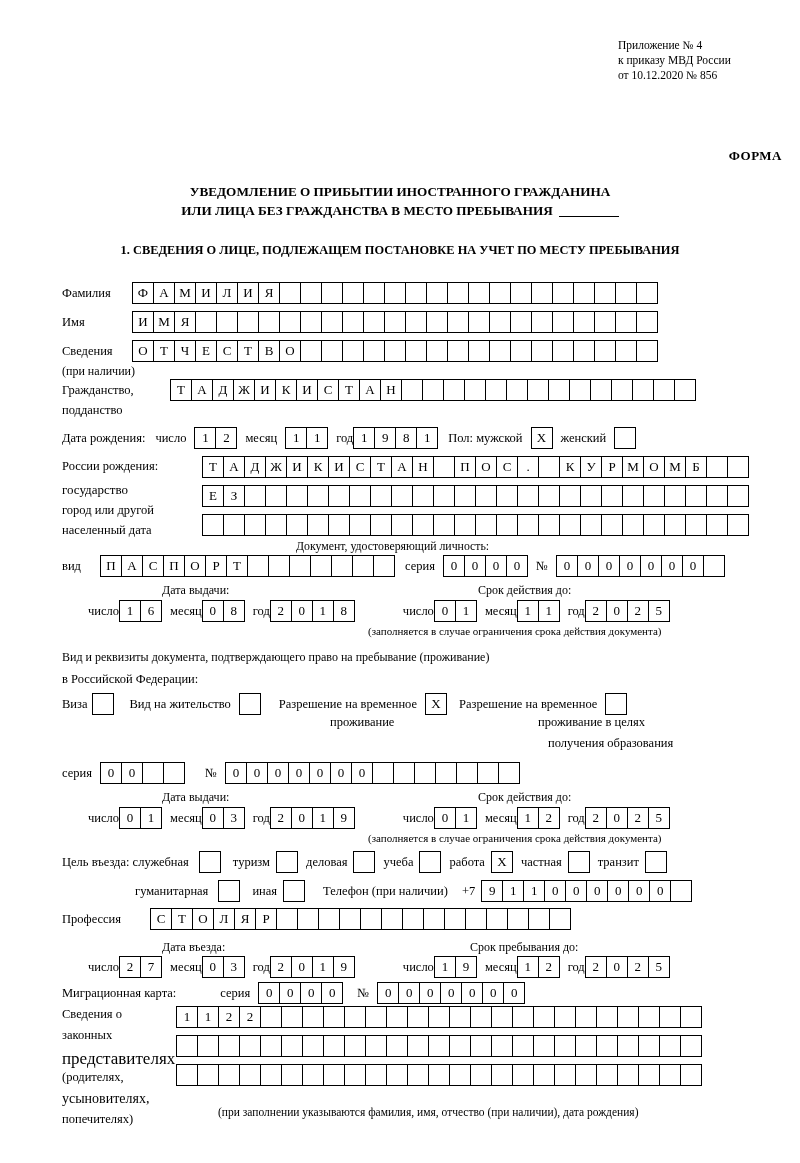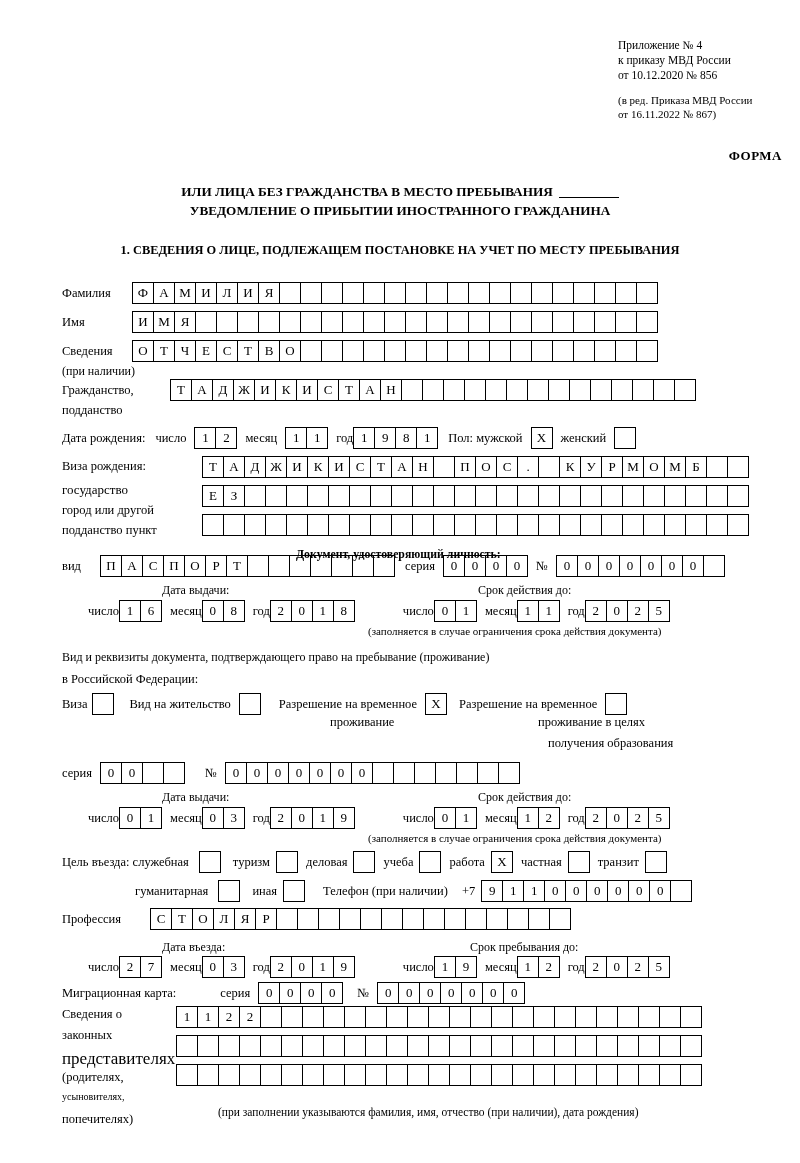--- a/index.html
+++ b/index.html
@@ -46,31 +46,27 @@
 </style>
 </head>
 <body>
 
 <div class="page">
 
   <div class="hdr">
     <div class="l">Приложение № 4</div>
     <div class="l">к приказу МВД России</div>
     <div class="l">от 10.12.2020 № 856</div>
-    <div class="sub">
-      <div class="l">(в ред. Приказа МВД России</div>
-      <div class="l">от 16.11.2022 № 867)</div>
-    </div>
   </div>
 
   <div class="forma">ФОРМА</div>
 
   <div class="title">
+    <div>УВЕДОМЛЕНИЕ О ПРИБЫТИИ ИНОСТРАННОГО ГРАЖДАНИНА</div>
     <div><span>ИЛИ ЛИЦА БЕЗ ГРАЖДАНСТВА В МЕСТО ПРЕБЫВАНИЯ</span><span class="u"></span></div>
-    <div>УВЕДОМЛЕНИЕ О ПРИБЫТИИ ИНОСТРАННОГО ГРАЖДАНИНА</div>
   </div>
 
   <div class="section1">1. СВЕДЕНИЯ О ЛИЦЕ, ПОДЛЕЖАЩЕМ ПОСТАНОВКЕ НА УЧЕТ ПО МЕСТУ ПРЕБЫВАНИЯ</div>
 
   <div class="row" style="top:282px;left:62px;">
     <span class="lbl" style="width:70px;">Фамилия</span>
     <span class="boxes">
         <span class="bx">Ф</span>
         <span class="bx">А</span>
         <span class="bx">М</span>
@@ -225,24 +221,24 @@
         <span class="bx">X</span>
       </span>
     <span class="sep"></span>
     <span class="lbl">женский</span>
     <span class="sep"></span>
     <span class="boxes">
         <span class="bx"></span>
       </span>
   </div>
 
-  <div style="position:absolute;top:459px;left:62px;font-size:12.5px;">Виза рождения:</div>
+  <div style="position:absolute;top:459px;left:62px;font-size:12.5px;">России рождения:</div>
   <div style="position:absolute;top:482px;left:62px;font-size:13px;">государство</div>
   <div style="position:absolute;top:503px;left:62px;font-size:12.5px;">город или другой</div>
-  <div style="position:absolute;top:523px;left:62px;font-size:12.5px;">подданство пункт</div>
+  <div style="position:absolute;top:523px;left:62px;font-size:12.5px;">населенный дата</div>
 
   <div class="row" style="top:456px;left:202px;">
     <span class="boxes">
         <span class="bx">Т</span>
         <span class="bx">А</span>
         <span class="bx">Д</span>
         <span class="bx">Ж</span>
         <span class="bx">И</span>
         <span class="bx">К</span>
         <span class="bx">И</span>
@@ -321,21 +317,21 @@
         <span class="bx"></span>
         <span class="bx"></span>
         <span class="bx"></span>
         <span class="bx"></span>
         <span class="bx"></span>
         <span class="bx"></span>
         <span class="bx"></span>
       </span>
   </div>
 
-  <div style="position:absolute;top:539px;left:296px;font-size:11.8px;font-weight:bold;margin-top:8px;">Документ, удостоверяющий личность:</div>
+  <div style="position:absolute;top:539px;left:296px;font-size:11.8px;font-weight:normal;">Документ, удостоверяющий личность:</div>
 
   <div class="row" style="top:555px;left:62px;">
     <span class="lbl" style="width:38px;">вид</span>
     <span class="boxes">
         <span class="bx">П</span>
         <span class="bx">А</span>
         <span class="bx">С</span>
         <span class="bx">П</span>
         <span class="bx">О</span>
         <span class="bx">Р</span>
@@ -694,21 +690,21 @@
         <span class="bx">0</span>
         <span class="bx">0</span>
         <span class="bx">0</span>
       </span>
   </div>
 
   <div style="position:absolute;top:1007px;left:62px;font-size:12.5px;">Сведения о</div>
   <div style="position:absolute;top:1028px;left:62px;font-size:12.5px;">законных</div>
   <div style="position:absolute;top:1049px;left:62px;font-size:17px;">представителях</div>
   <div style="position:absolute;top:1070px;left:62px;font-size:12.5px;">(родителях,</div>
-  <div style="position:absolute;top:1091px;left:62px;font-size:10px;">усыновителях,</div>
+  <div style="position:absolute;top:1091px;left:62px;font-size:14px;">усыновителях,</div>
   <div style="position:absolute;top:1112px;left:62px;font-size:12.5px;">попечителях)</div>
 
   <div class="row" style="top:1006px;left:176px;">
     <span class="boxes">
         <span class="bx">1</span>
         <span class="bx">1</span>
         <span class="bx">2</span>
         <span class="bx">2</span>
         <span class="bx"></span>
         <span class="bx"></span>

